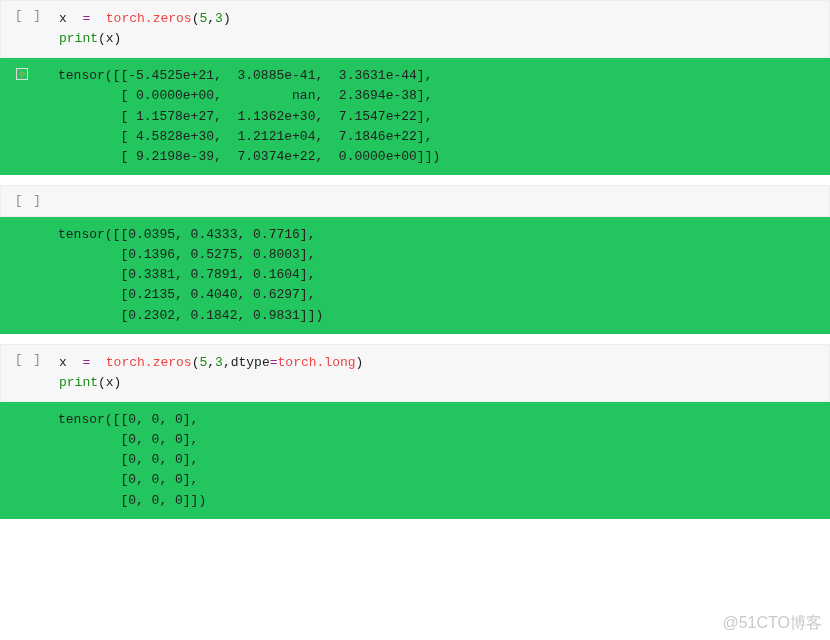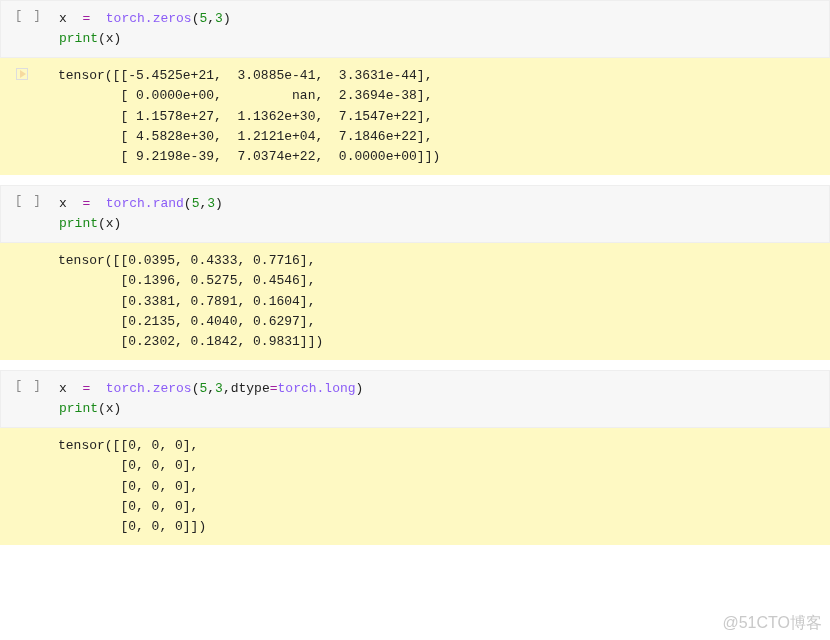--- a/index.html
+++ b/index.html
@@ -17,21 +17,21 @@
   .in-row {
     display: flex;
     align-items: flex-start;
     background: #f7f7f7;
     padding: 8px 0 8px 14px;
     border: 1px solid #eee;
   }
   .out-row {
     display: flex;
     align-items: flex-start;
-    background: #fef9c3;
+    background: #22c55e;
     padding: 8px 0 8px 14px;
   }
   .gutter {
     width: 44px;
     flex: 0 0 44px;
     color: #555;
     font-size: 12px;
     user-select: none;
   }
   .bracket { color: #888; letter-spacing: 2px; }
@@ -52,21 +52,21 @@
     border-bottom: 4px solid transparent;
     opacity: 0.35;
   }
   .code {
     white-space: pre;
     line-height: 1.55;
     color: #222;
   }
   .kw-var { color: #222; }
   .op { color: #a020a0; }
-  .fn { color: #8b5cf6; }
+  .fn { color: #ef4444; }
   .num { color: #1a8a1a; }
   .builtin { color: #1a8a1a; text-align: center; }
   .paren { color: #222; }
   .gap { height: 10px; }
   .watermark {
     position: absolute;
     right: 8px;
     bottom: 6px;
     font-size: 16px;
     color: #c9c9c9;
@@ -88,27 +88,25 @@
       </div>
       <div class="code">tensor([[-5.4525e+21,  3.0885e-41,  3.3631e-44],
         [ 0.0000e+00,         nan,  2.3694e-38],
         [ 1.1578e+27,  1.1362e+30,  7.1547e+22],
         [ 4.5828e+30,  1.2121e+04,  7.1846e+22],
         [ 9.2198e-39,  7.0374e+22,  0.0000e+00]])</div>
     </div>
     <div class="gap"></div>
     <div class="in-row">
       <div class="gutter"><span class="bracket">[ ]</span></div>
-      <div class="code"><span class="kw-var">x  </span><span class="op">=</span><span class="fn">  torch.</span><span class="fn">rand</span><span class="paren">(</span><span class="num">5</span><span class="paren">,</span><span class="num">3</span><span class="paren">)</span><span>
-</span><span class="builtin">print</span><span class="paren">(x)</span></div>
     </div>
     <div class="out-row">
       <div class="gutter"></div>
       <div class="code">tensor([[0.0395, 0.4333, 0.7716],
-        [0.1396, 0.5275, 0.4546],
+        [0.1396, 0.5275, 0.8003],
         [0.3381, 0.7891, 0.1604],
         [0.2135, 0.4040, 0.6297],
         [0.2302, 0.1842, 0.9831]])</div>
     </div>
     <div class="gap"></div>
     <div class="in-row">
       <div class="gutter"><span class="bracket">[ ]</span></div>
       <div class="code"><span class="kw-var">x  </span><span class="op">=</span><span class="fn">  torch.</span><span class="fn">zeros</span><span class="paren">(</span><span class="num">5</span><span class="paren">,</span><span class="num">3</span><span class="paren">,</span><span class="kw-var">dtype</span><span class="op">=</span><span class="fn">torch.</span><span class="fn">long</span><span class="paren">)</span><span>
 </span><span class="builtin">print</span><span class="paren">(x)</span></div>
     </div>

